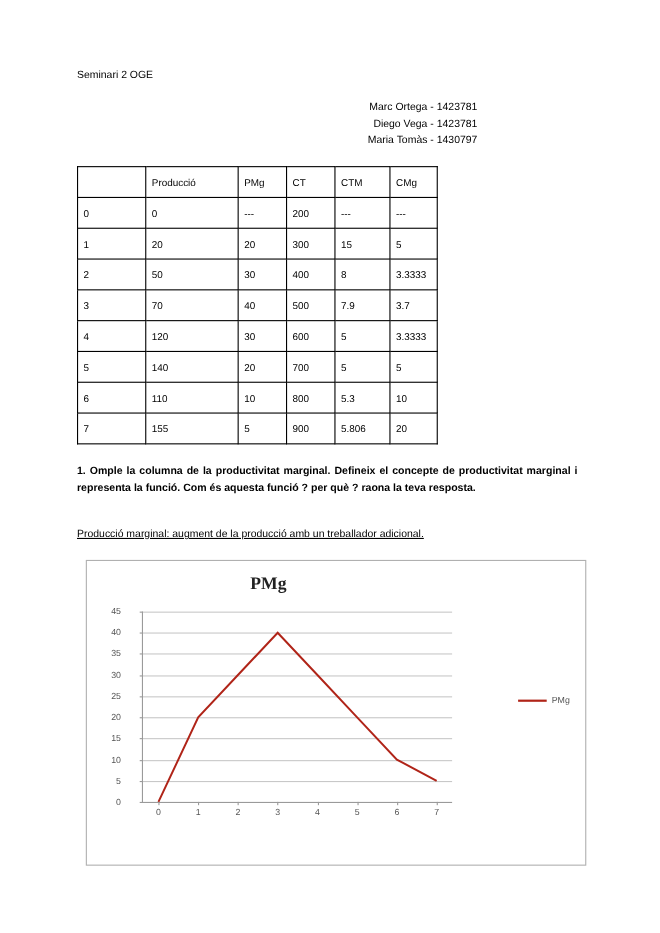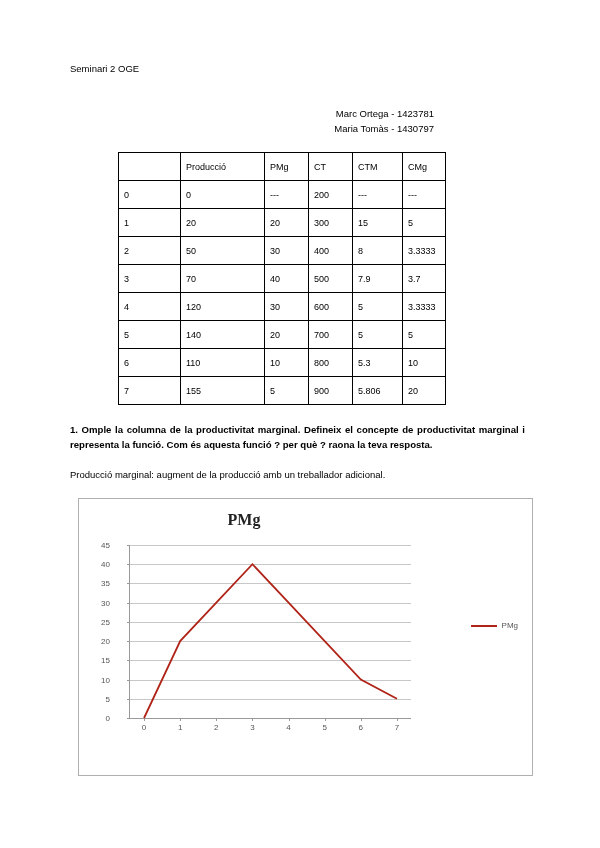--- a/index.html
+++ b/index.html
@@ -19,40 +19,39 @@
     width: 560px;
     height: 848px;
     box-sizing: border-box;
     padding: 62px 58px 56px 70px;
   }
   .doc-header {
     font-size: 9.5px;
     line-height: 14px;
   }
   .authors {
-    margin-top: 30px;
+    margin-top: 14px;
     text-align: right;
     font-size: 9.5px;
     line-height: 15px;
     padding-right: 68px;
   }
   .section-title {
     margin-top: 22px;
     font-size: 9.5px;
     font-weight: bold;
     font-style: italic;
     text-decoration: underline;
     letter-spacing: 0.4px;
   }
   table.data-table {
     margin-top: 16px;
     border-collapse: collapse;
     width: 327px;
     table-layout: fixed;
-    margin-left: 48px;
   }
   table.data-table td {
     border: 1px solid #000000;
     height: 27px;
     padding: 0 5px;
     font-size: 9px;
     vertical-align: middle;
   }
   table.data-table col.c0 { width: 62px; }
   table.data-table col.c1 { width: 84px; }
@@ -62,23 +61,24 @@
   table.data-table col.c5 { width: 43px; }
   .question {
     margin-top: 17px;
     font-size: 9.6px;
     font-weight: bold;
     line-height: 15px;
     text-align: justify;
     width: 455px;
   }
   .answer {
-    margin-top: 16px;
+    margin-top: 28px;
     font-size: 9.5px;
     line-height: 14px;
+    text-decoration: underline;
   }
   
   .chart-box {
     margin-top: 16px;
     margin-left: 8px;
     width: 455px;
     height: 278px;
     border: 1px solid #b0b0b0;
     position: relative;
     background: #ffffff;
@@ -170,20 +170,21 @@
 <body>
 
 <div class="page">
 
   <div class="doc-header">
     <div>Seminari 2 OGE</div>
   </div>
 
   <div class="authors">
     <div>Marc Ortega - 1423781</div>
+    <div>Diego Vega - 1423781</div>
     <div>Maria Tomàs - 1430797</div>
   </div>
 
 
   <table class="data-table">
     <colgroup>
       <col class="c0">
         <col class="c1">
         <col class="c2">
         <col class="c3">

